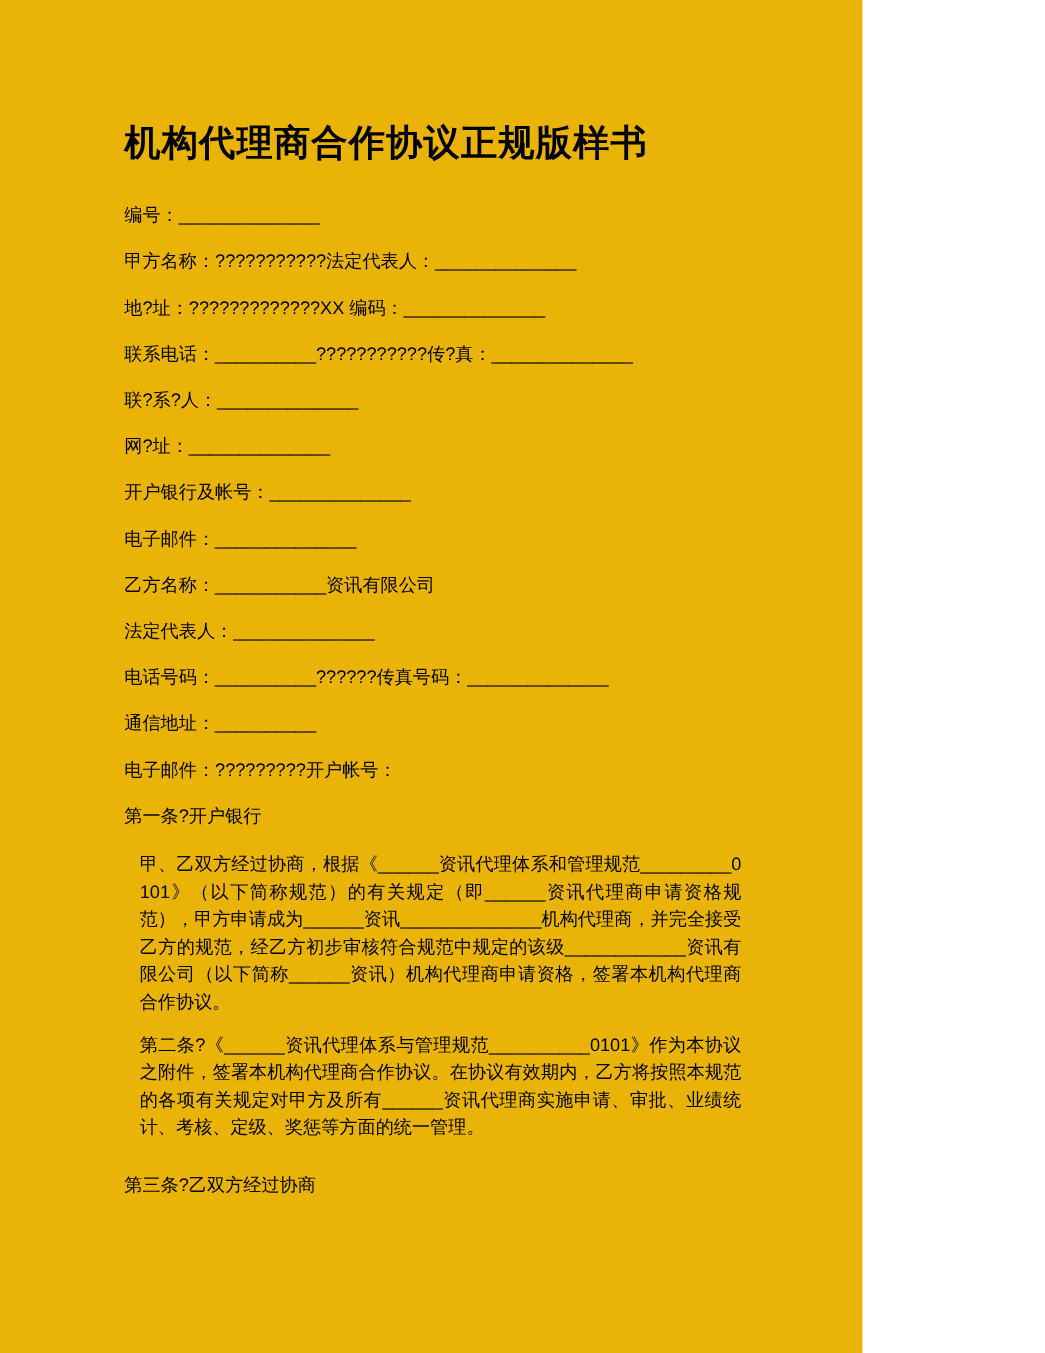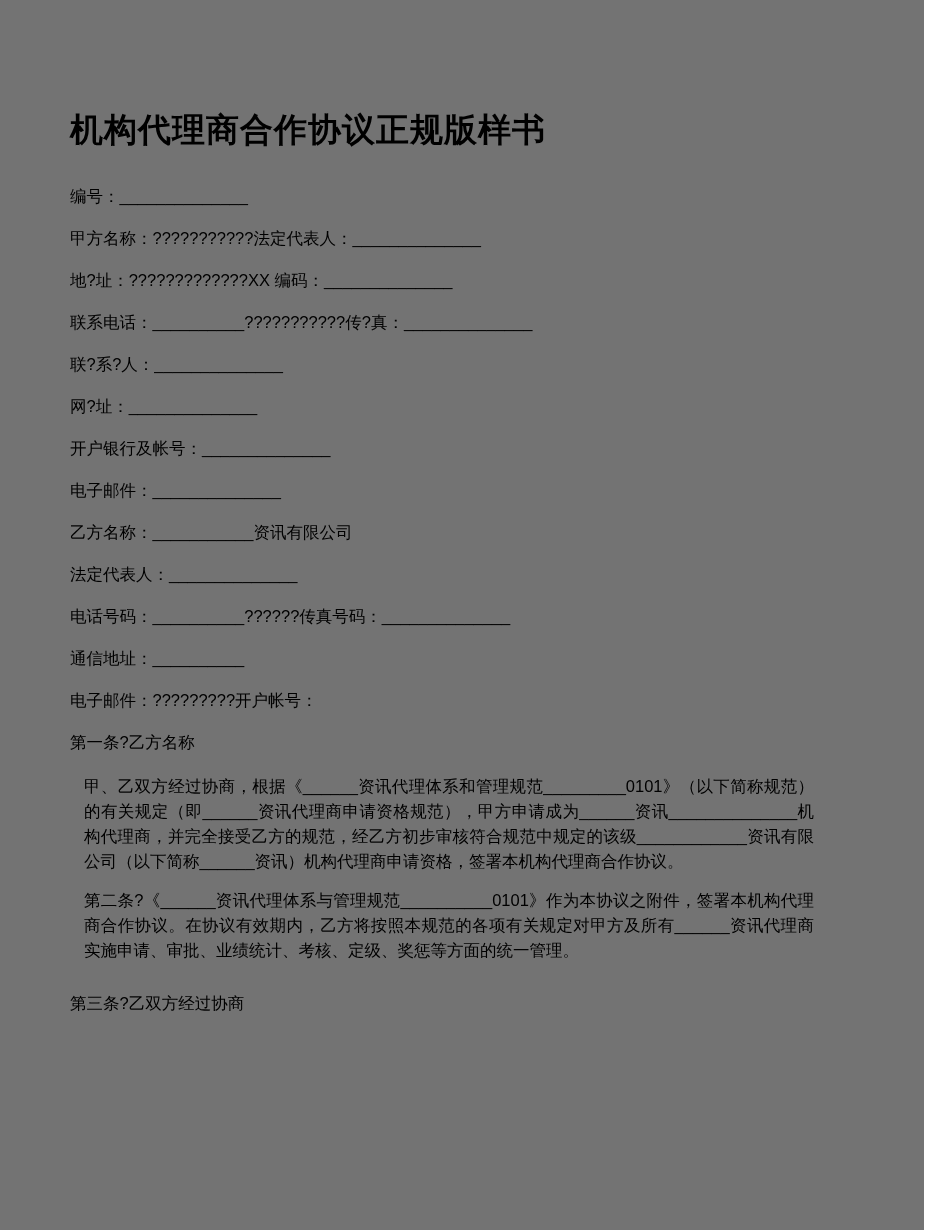--- a/index.html
+++ b/index.html
@@ -2,24 +2,24 @@
 <html><head>
 <meta charset="utf-8">
 <style>
   * { margin: 0; padding: 0; box-sizing: border-box; }
   html, body {
     background: #ffffff;
     font-family: "Liberation Sans", "DejaVu Sans", sans-serif;
     color: #000000;
   }
   .page {
-    width: 924px;
+    width: 784px;
     min-height: 1230px;
-    background: #737373;
-    padding: 110px 110px 60px 70px;
+    background: #eab308;
+    padding: 110px 110px 60px 113px;
   }
   .doc-title {
     font-size: 33px;
     font-weight: bold;
     line-height: 40px;
     margin-bottom: 36px;
     letter-spacing: 1px;
   }
   .field-line {
     font-size: 16.5px;
@@ -58,20 +58,20 @@
   <p class="field-line">联?系?人：______________</p>
   <p class="field-line">网?址：______________</p>
   <p class="field-line">开户银行及帐号：______________</p>
   <p class="field-line">电子邮件：______________</p>
   <p class="field-line">乙方名称：___________资讯有限公司</p>
   <p class="field-line">法定代表人：______________</p>
   <p class="field-line">电话号码：__________??????传真号码：______________</p>
   <p class="field-line">通信地址：__________</p>
   <p class="field-line">电子邮件：?????????开户帐号：</p>
 
-  <p class="section-heading">第一条?乙方名称</p>
+  <p class="section-heading">第一条?开户银行</p>
 
   <p class="para">甲、乙双方经过协商，根据《______资讯代理体系和管理规范_________0101》（以下简称规范）的有关规定（即______资讯代理商申请资格规范），甲方申请成为______资讯______________机构代理商，并完全接受乙方的规范，经乙方初步审核符合规范中规定的该级____________资讯有限公司（以下简称______资讯）机构代理商申请资格，签署本机构代理商合作协议。</p>
   <p class="para">第二条?《______资讯代理体系与管理规范__________0101》作为本协议之附件，签署本机构代理商合作协议。在协议有效期内，乙方将按照本规范的各项有关规定对甲方及所有______资讯代理商实施申请、审批、业绩统计、考核、定级、奖惩等方面的统一管理。</p>
 
   <p class="section-heading last">第三条?乙双方经过协商</p>
 
 </div>
 
 </body></html>

